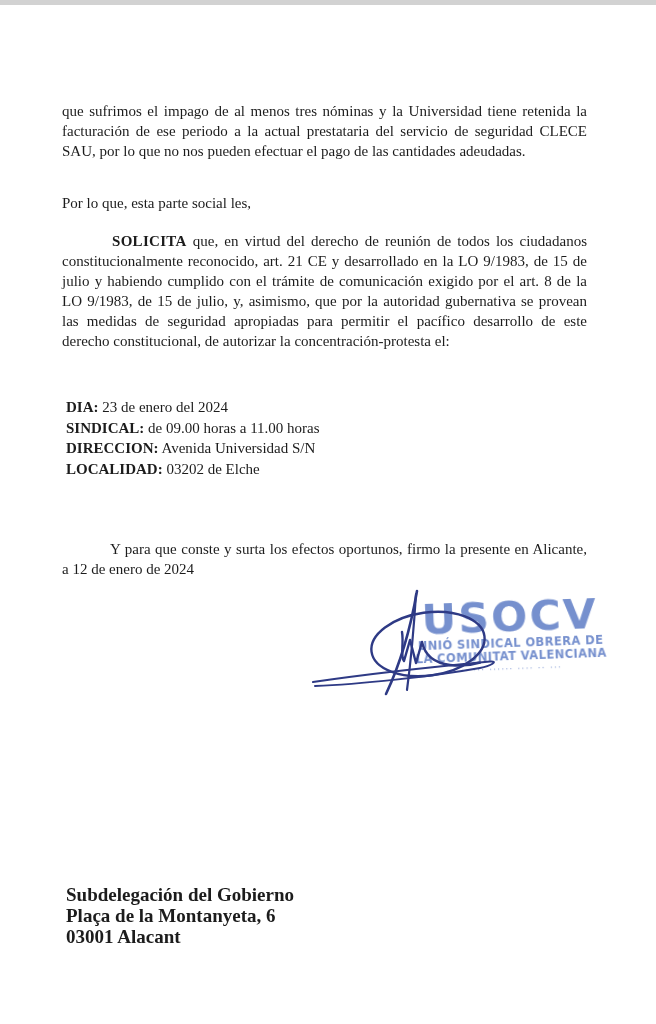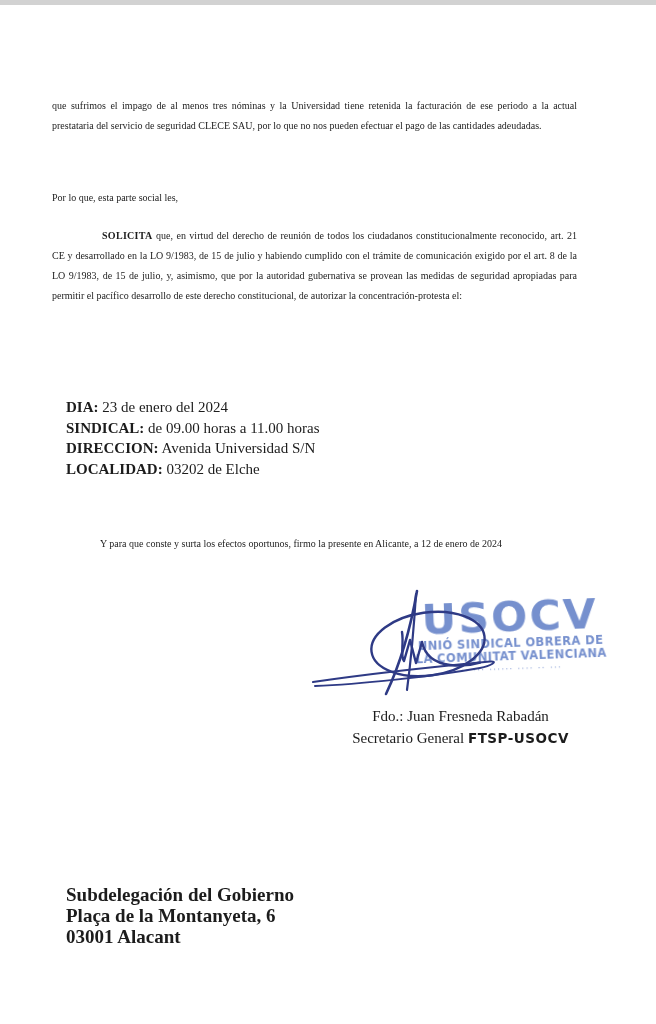--- a/index.html
+++ b/index.html
@@ -12,23 +12,23 @@
     overflow: hidden;
     font-family: "Liberation Serif", serif;
     color: #1c1c1c;
   }
   .top-strip {
     position: absolute; top: 0; left: 0; right: 0;
     height: 5px; background: #d2d2d2;
   }
   .para {
     position: absolute;
-    left: 52px;
+    left: 62px;
     width: 525px;
-    font-size: 10px;
+    font-size: 15px;
     line-height: 20px;
     text-align: justify;
   }
   #para1 { top: 86px; }
   #para2 { top: 178px; text-align: left; }
   #solicita { top: 216px; text-indent: 50px; }
   #solicita b { letter-spacing: 0.3px; }
   .details {
     position: absolute;
     left: 66px; top: 397px;
@@ -139,24 +139,20 @@
         <path d="M 107 13 C 102 42, 94 78, 76 116" stroke-width="2.6"></path>
         <path d="M 106 16 C 104 48, 101 82, 97 112" stroke-width="2.2"></path>
 
         <path d="M 92 54 C 94 66, 90 78, 94 83 L 100 62 L 106 85 L 112 64 C 115 78, 124 85, 140 87 C 153 88.5, 162 87, 170 84.5" stroke-width="2.4"></path>
 
         <path d="M 3 104 C 58 96, 132 88, 180 83.5 C 189 82.8, 181 88, 170 90 C 122 98.5, 48 106.5, 5 108" stroke-width="2"></path>
       </g>
     </svg>
   </div>
 
-  <div class="fdo-block">
-    <div>Fdo.: Juan Fresneda Rabadán</div>
-    <div><span>Secretario General </span><span class="stencil">FTSP-USOCV</span></div>
-  </div>
 
   <div class="footer">
     <div>Subdelegación del Gobierno</div>
     <div>Plaça de la Montanyeta, 6</div>
     <div>03001 Alacant</div>
   </div>
 
 </div>
 
 </body></html>

